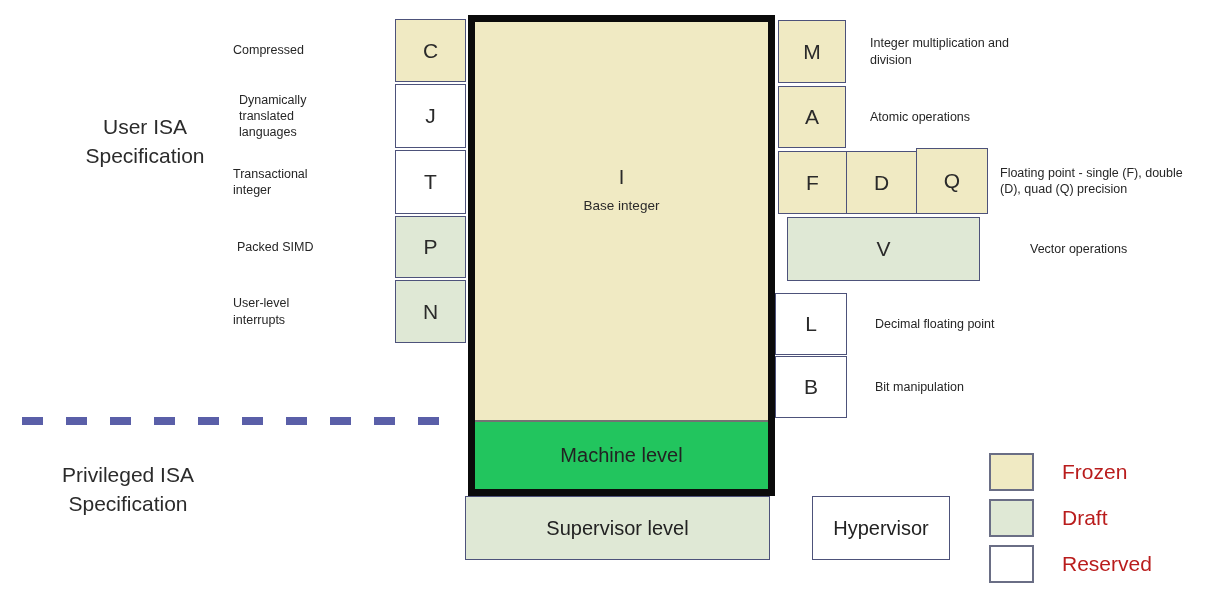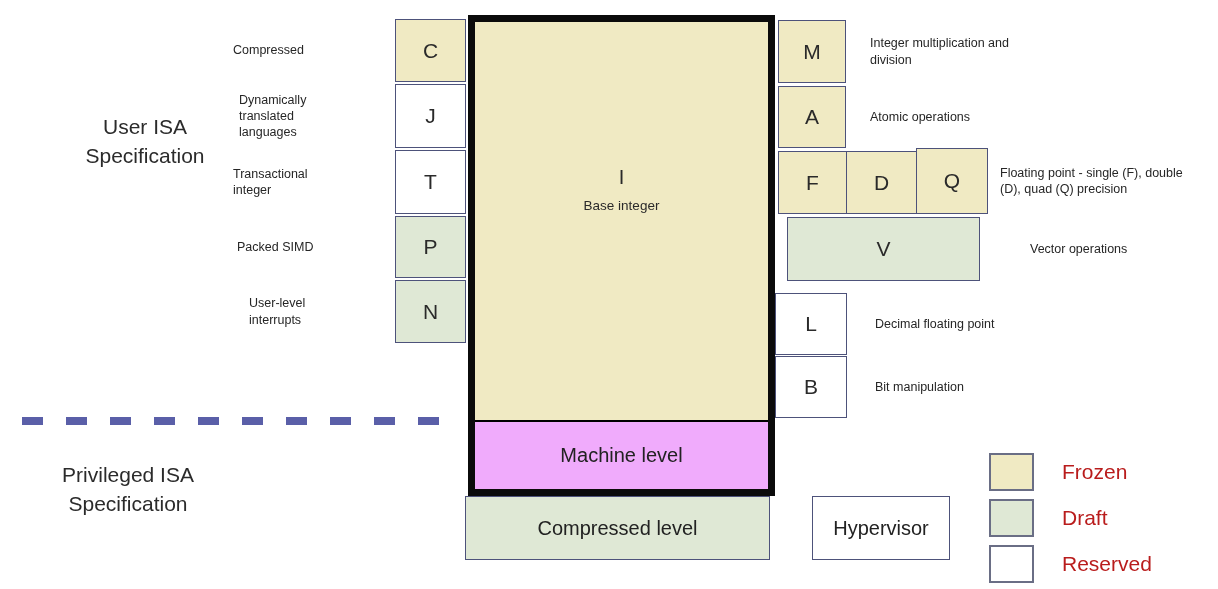--- a/index.html
+++ b/index.html
@@ -30,21 +30,21 @@
     border:7px solid #0b0b0b; box-sizing:border-box;
     display:flex; flex-direction:column; background:#f0eac3;
   }
   .big-top{
     flex:1; display:flex; flex-direction:column; align-items:center; justify-content:center;
   }
   .big-inner{ transform:translateY(-32px); text-align:center; }
   .big-letter{ font-size:20px; color:#2a2a2a; margin-bottom:9px; }
   .big-sub{ font-size:13.5px; color:#2a2a2a; }
   .machine{
-    height:67px; border-top:2px solid #000000; background:#f0abfc;
+    height:67px; border-top:2px solid #737373; background:#22c55e;
     display:flex; align-items:center; justify-content:center;
     font-size:20px; color:#222222;
   }
   .plevel{
     position:absolute; box-sizing:border-box; border:1.5px solid #4d527a;
     display:flex; align-items:center; justify-content:center;
     font-size:20px; color:#222222;
   }
   .divider{
     position:absolute; left:22px; top:417px; width:433px; height:8px;
@@ -62,39 +62,39 @@
 
   <div class="sec-title" style="left:60px; top:112px; width:170px;">User ISA Specification</div>
   <div class="sec-title" style="left:38px; top:460px; width:180px;">Privileged ISA Specification</div>
 
   <div class="divider"></div>
 
   <div class="side-label" style="left:233px; top:19px;  height:63px; width:125px;">Compressed</div>
   <div class="side-label" style="left:239px; top:84px;  height:64px; width:80px;">Dynamically translated languages</div>
   <div class="side-label" style="left:233px; top:150px; height:64px; width:95px;">Transactional integer</div>
   <div class="side-label" style="left:237px; top:216px; height:62px; width:125px;">Packed SIMD</div>
-  <div class="side-label" style="left:233px; top:280px; height:63px; width:80px;margin-left:16px;">User-level interrupts</div>
+  <div class="side-label" style="left:233px; top:280px; height:63px; width:80px;">User-level interrupts</div>
 
   <div class="ext frozen" style="left:395px; top:19px;  width:71px; height:63px;">C</div>
   <div class="ext reserved" style="left:395px; top:84px;  width:71px; height:64px;">J</div>
   <div class="ext reserved" style="left:395px; top:150px; width:71px; height:64px;">T</div>
   <div class="ext draft" style="left:395px; top:216px; width:71px; height:62px;">P</div>
   <div class="ext draft" style="left:395px; top:280px; width:71px; height:63px;">N</div>
 
   <div class="big-box">
     <div class="big-top">
       <div class="big-inner">
         <div class="big-letter">I</div>
         <div class="big-sub">Base integer</div>
       </div>
     </div>
     <div class="machine">Machine level</div>
   </div>
 
-  <div class="plevel draft" style="left:465px; top:496px; width:305px; height:64px;">Compressed level</div>
+  <div class="plevel draft" style="left:465px; top:496px; width:305px; height:64px;">Supervisor level</div>
   <div class="plevel reserved" style="left:770px; top:496px; width:138px; height:64px;margin-left:42px;">Hypervisor</div>
 
   <div class="ext frozen" style="left:778px; top:20px;  width:68px; height:63px;">M</div>
   <div class="ext frozen" style="left:778px; top:86px;  width:68px; height:62px;">A</div>
   <div class="ext frozen" style="left:778px; top:151px; width:69px; height:63px;">F</div>
   <div class="ext frozen" style="left:846px; top:151px; width:71px; height:63px;">D</div>
   <div class="ext frozen" style="left:916px; top:148px; width:72px; height:66px;">Q</div>
   <div class="ext draft" style="left:787px; top:217px; width:193px; height:64px;">V</div>
   <div class="ext reserved" style="left:775px; top:293px; width:72px; height:62px;">L</div>
   <div class="ext reserved" style="left:775px; top:356px; width:72px; height:62px;">B</div>

